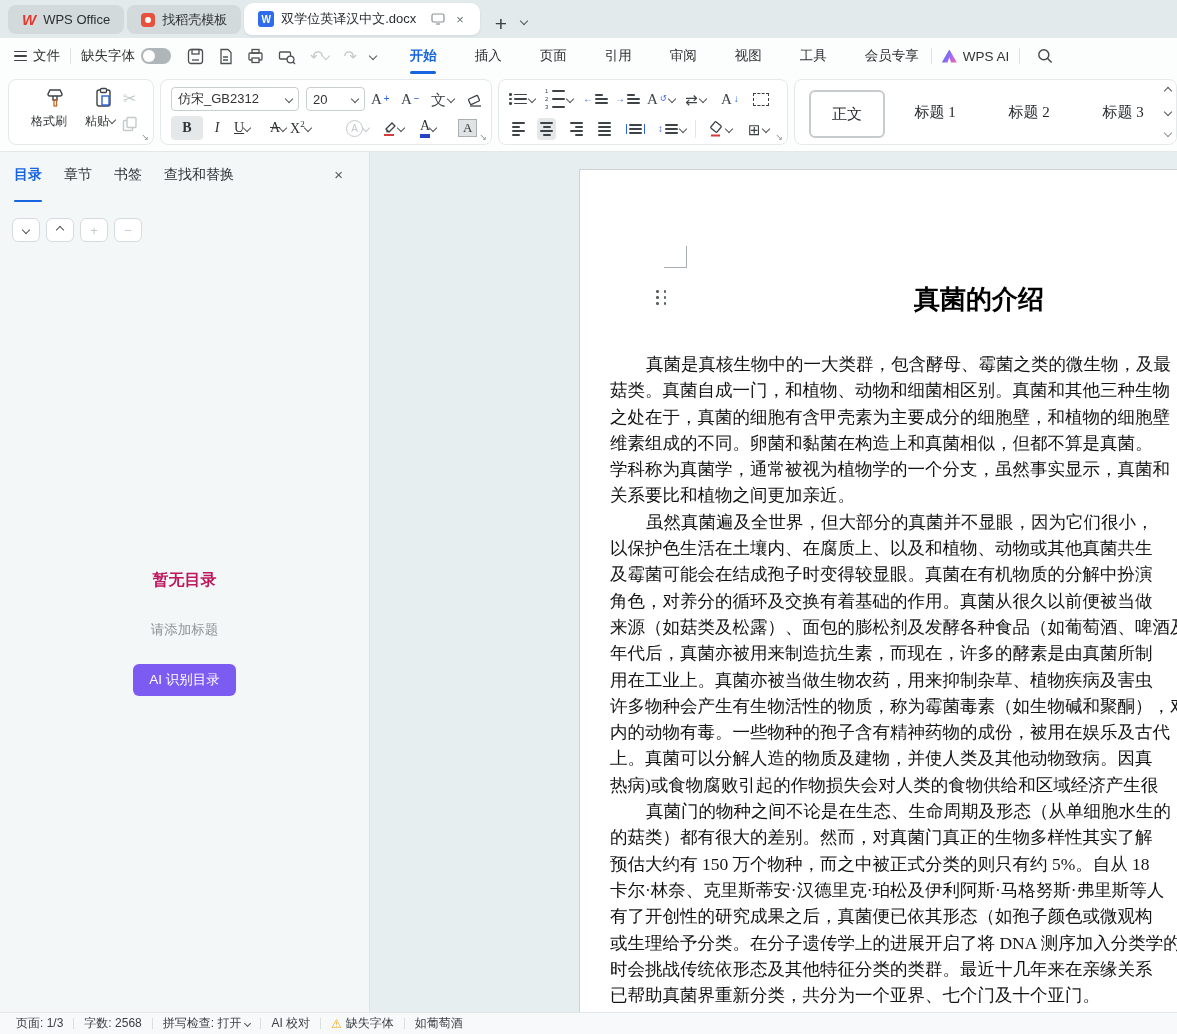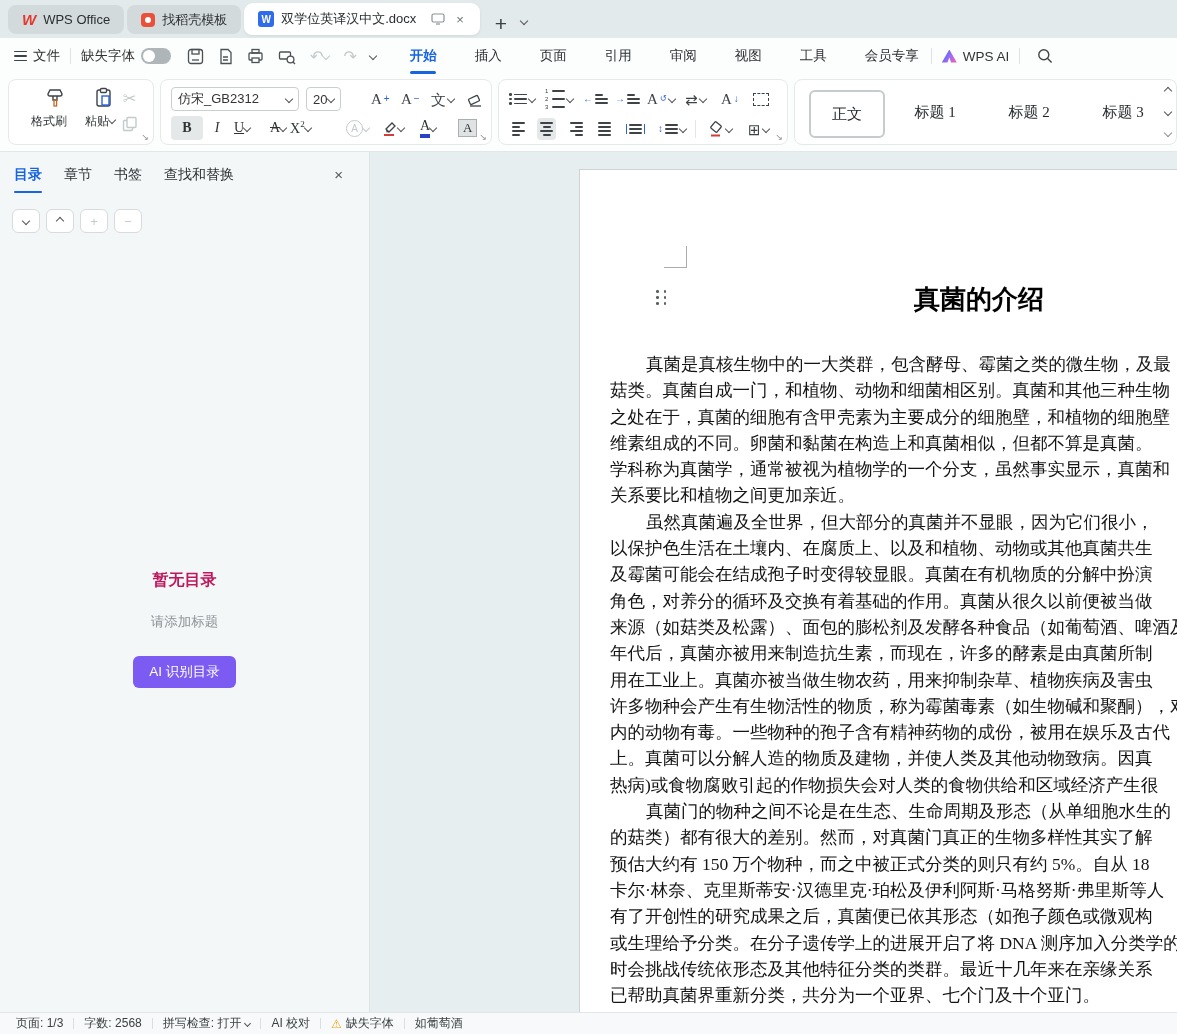--- a/index.html
+++ b/index.html
@@ -72,31 +72,31 @@
   .pressedbg{background:#e4e8e9}
   .sty-item{position:absolute;top:0;height:100%;display:flex;align-items:center;justify-content:center;
     font-size:15px;color:#1f2325}
   .sty-box{top:10px;height:44px;border:2px solid #c6cbcd;border-radius:6px;background:#fff}
   .gallery-rail{position:absolute;right:2px;top:4px;bottom:4px;width:12px;display:flex;flex-direction:column;
     justify-content:space-between;align-items:center;padding:4px 0;box-sizing:border-box}
   
   .workarea{position:absolute;left:0;top:152px;right:0;bottom:22px;display:flex}
   .sidebar{width:370px;background:#f4f7f8;border-right:1px solid #dde2e4;position:relative;box-sizing:border-box}
   .stabs{display:flex;gap:22px;align-items:center;padding:14px 16px 0 14px;font-size:14px}
-  .stab{position:relative;color:#2d3133;padding-bottom:9px}
+  .stab{position:relative;color:#2d3133;padding-bottom:18px}
   .stab.active{color:#1664e0;font-weight:bold}
   .stab.active::after{content:"";position:absolute;left:0;right:0;bottom:0;height:2.5px;border-radius:2px;background:#1664e0}
   .sclose{position:absolute;right:26px;top:14px;font-size:15px;color:#55595b}
   .snav{display:flex;gap:6px;margin:16px 0 0 12px}
   .snav .nbtn{width:26px;height:22px;border:1px solid #d6dbdd;border-radius:6px;background:#fff;
     display:flex;align-items:center;justify-content:center;color:#3d4347;font-size:13px}
   .snav .nbtn.dis{color:#c3cacc}
   .empty{position:absolute;left:0;right:0;top:418px;text-align:center}
   .empty .t{font-size:16px;font-weight:bold;color:#be185d}
-  .empty .s{font-size:13.5px;color:#8d9396;margin-top:20px;line-height:1.7}
+  .empty .s{font-size:13.5px;color:#8d9396;margin-top:28px;line-height:1.7}
   .aibtn{display:inline-block;margin-top:22px;background:#7b5bf2;color:#fff;font-size:13.5px;
     padding:7px 16px;border-radius:6px}
   .canvas{flex:1;position:relative;overflow:hidden;background:#e7eef0}
   .page{position:absolute;left:209px;top:17px;width:800px;height:900px;background:#fff;
     border:1px solid #cdd2d4;box-sizing:border-box}
   .cornermark{position:absolute;left:84px;top:76px;width:22px;height:21px;
     border-right:1px solid #a7adb0;border-bottom:1px solid #a7adb0}
   .draghandle{position:absolute;left:76px;top:120px;display:grid;grid-template-columns:4px 4px;gap:3.5px}
   .draghandle i{width:2.6px;height:2.6px;border-radius:50%;background:#5a6062}
   .doctitle{position:absolute;left:0;top:112px;width:100%;text-align:center;font-size:26px;font-weight:bold;
@@ -232,21 +232,21 @@
         </svg>
     </span>
     <span class="launcher">↘</span>
   </div>
 
   <div class="rgroup" style="left:160px;width:332px">
     <div class="combo" style="left:10px;top:7px;width:128px">
       <span>仿宋_GB2312</span>
         <span class="chev"></span>
     </div>
-    <div class="combo" style="left:145px;top:7px;width:35px">
+    <div class="combo" style="left:145px;top:7px;width:59px">
       <span>20</span>
         <span class="chev"></span>
     </div>
     <span class="p2icon" style="left:210px">
         <span class="ribicon serif">A</span>
         <sup class="bluearrow">+</sup>
       </span>
     <span class="p2icon" style="left:240px">
         <span class="ribicon serif">A</span>
         <sup class="bluearrow">−</sup>

